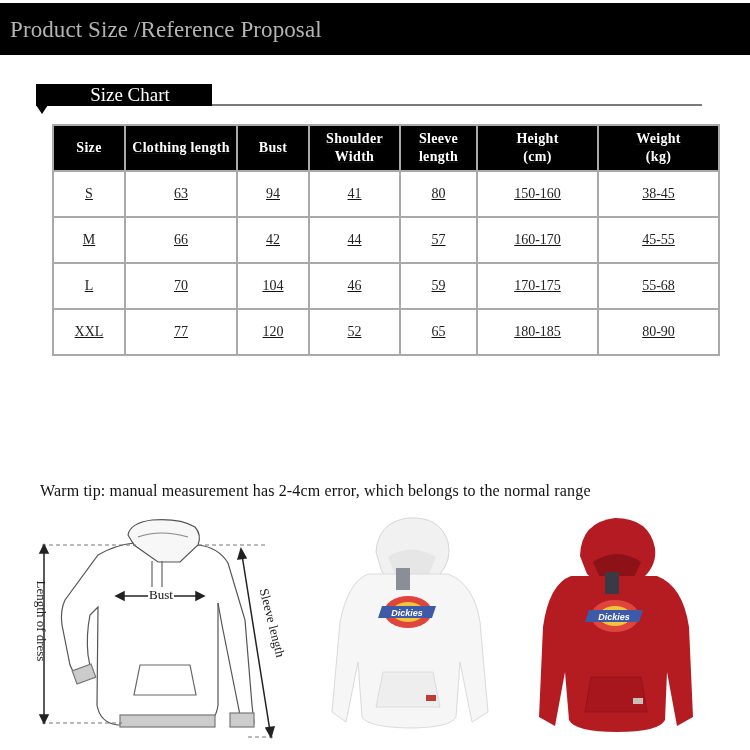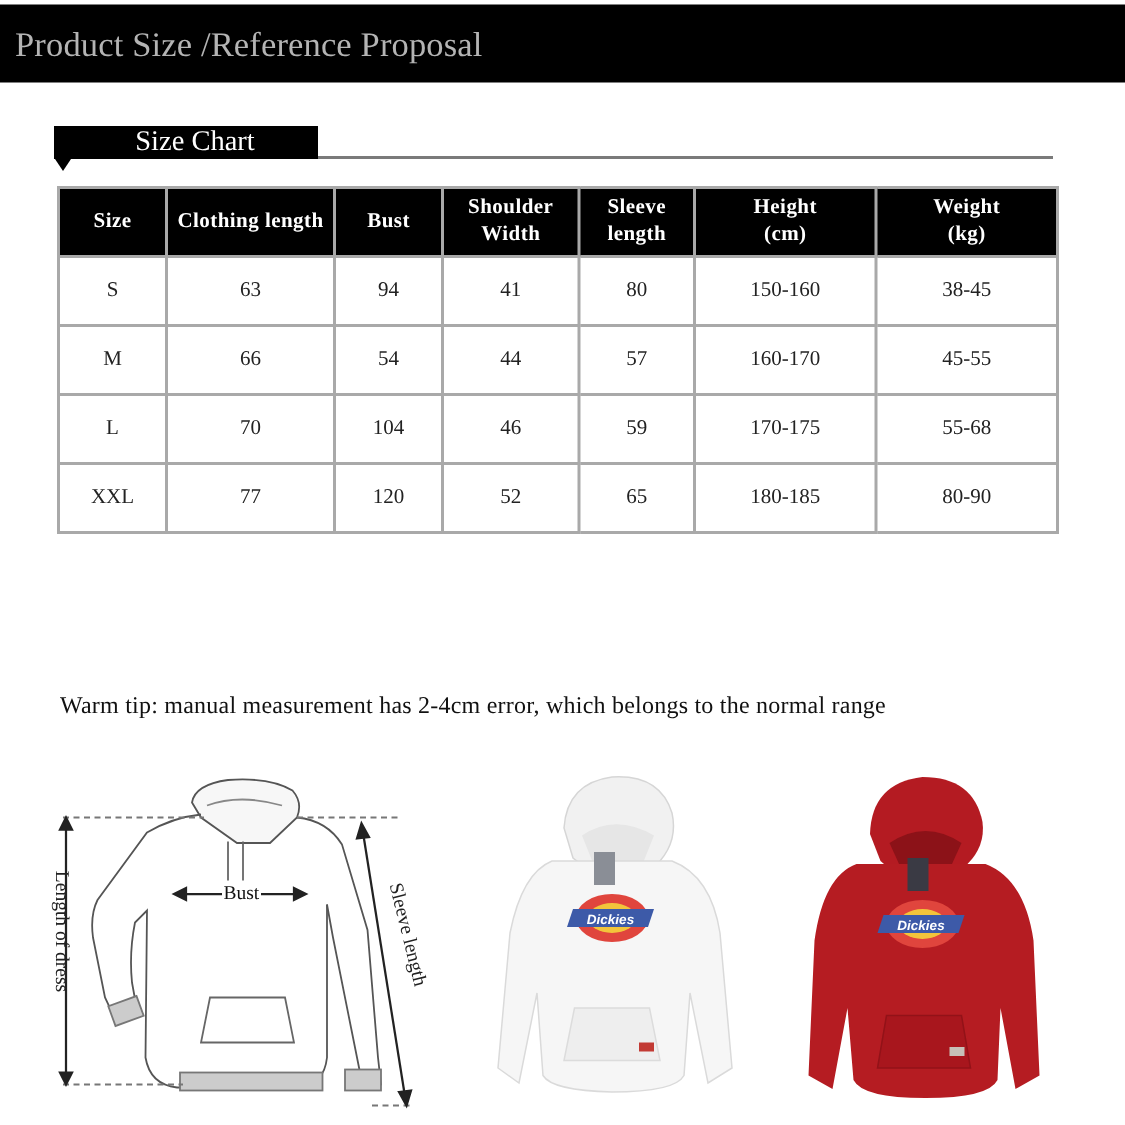--- a/index.html
+++ b/index.html
@@ -7,26 +7,26 @@
          font-family:"Liberation Serif", "DejaVu Serif", serif; color:#111; }
   .banner { position:absolute; left:0; top:3px; width:750px; height:52px; background:#000; }
   .banner-title { position:absolute; left:10px; top:14px; font-size:23px; color:#b4b4b4; letter-spacing:0.1px; }
 
   .tab-line { position:absolute; left:210px; top:104px; width:492px; height:2px; background:#7a7a7a; }
   .tab { position:absolute; left:36px; top:84px; width:176px; height:22px; background:#000; }
   .tab-notch { position:absolute; left:36px; top:105px; width:0; height:0;
                border-left:6px solid transparent; border-right:6px solid transparent; border-top:9px solid #000; }
   .tab-title { position:absolute; left:0; width:176px; top:0; line-height:22px; text-align:center; color:#fff; font-size:19px; padding-left:12px; box-sizing:border-box; }
 
-  table.size { position:absolute; left:38px; top:124px; border-collapse:collapse; table-layout:fixed; }
+  table.size { position:absolute; left:52px; top:124px; border-collapse:collapse; table-layout:fixed;text-decoration:underline; }
   table.size th, table.size td { border:2px solid #a9a9a9; text-align:center; padding:0; }
   table.size th { background:#000; color:#fff; font-weight:bold; font-size:14px; height:44px; line-height:18px; letter-spacing:0.3px; }
   table.size td { height:44px; font-size:14px; color:#222; }
 
-  .tip { position:absolute; left:40px; top:460px; font-size:16px; line-height:21px; color:#111; letter-spacing:0.15px; }
+  .tip { position:absolute; left:40px; top:480px; font-size:16px; line-height:21px; color:#111; letter-spacing:0.15px; }
 
   .diagram { position:absolute; left:30px; top:515px; width:255px; height:225px; }
   .lbl-v { position:absolute; font-size:13px; color:#222; white-space:nowrap; }
   .lbl-left { left:-44px; top:98px; transform:rotate(90deg); transform-origin:center; width:110px; text-align:center; }
   .lbl-right { left:187px; top:100px; transform:rotate(76deg); width:110px; text-align:center; }
   .lbl-bust { position:absolute; left:118px; top:72px; font-size:13px; background:#fff; padding:0 1px; }
 
   .photo { position:absolute; }
 </style>
 </head>
@@ -69,21 +69,21 @@
       <td>63</td>
       <td>94</td>
       <td>41</td>
       <td>80</td>
       <td>150-160</td>
       <td>38-45</td>
     </tr>
     <tr>
       <td>M</td>
       <td>66</td>
-      <td>54</td>
+      <td>42</td>
       <td>44</td>
       <td>57</td>
       <td>160-170</td>
       <td>45-55</td>
     </tr>
     <tr>
       <td>L</td>
       <td>70</td>
       <td>104</td>
       <td>46</td>

